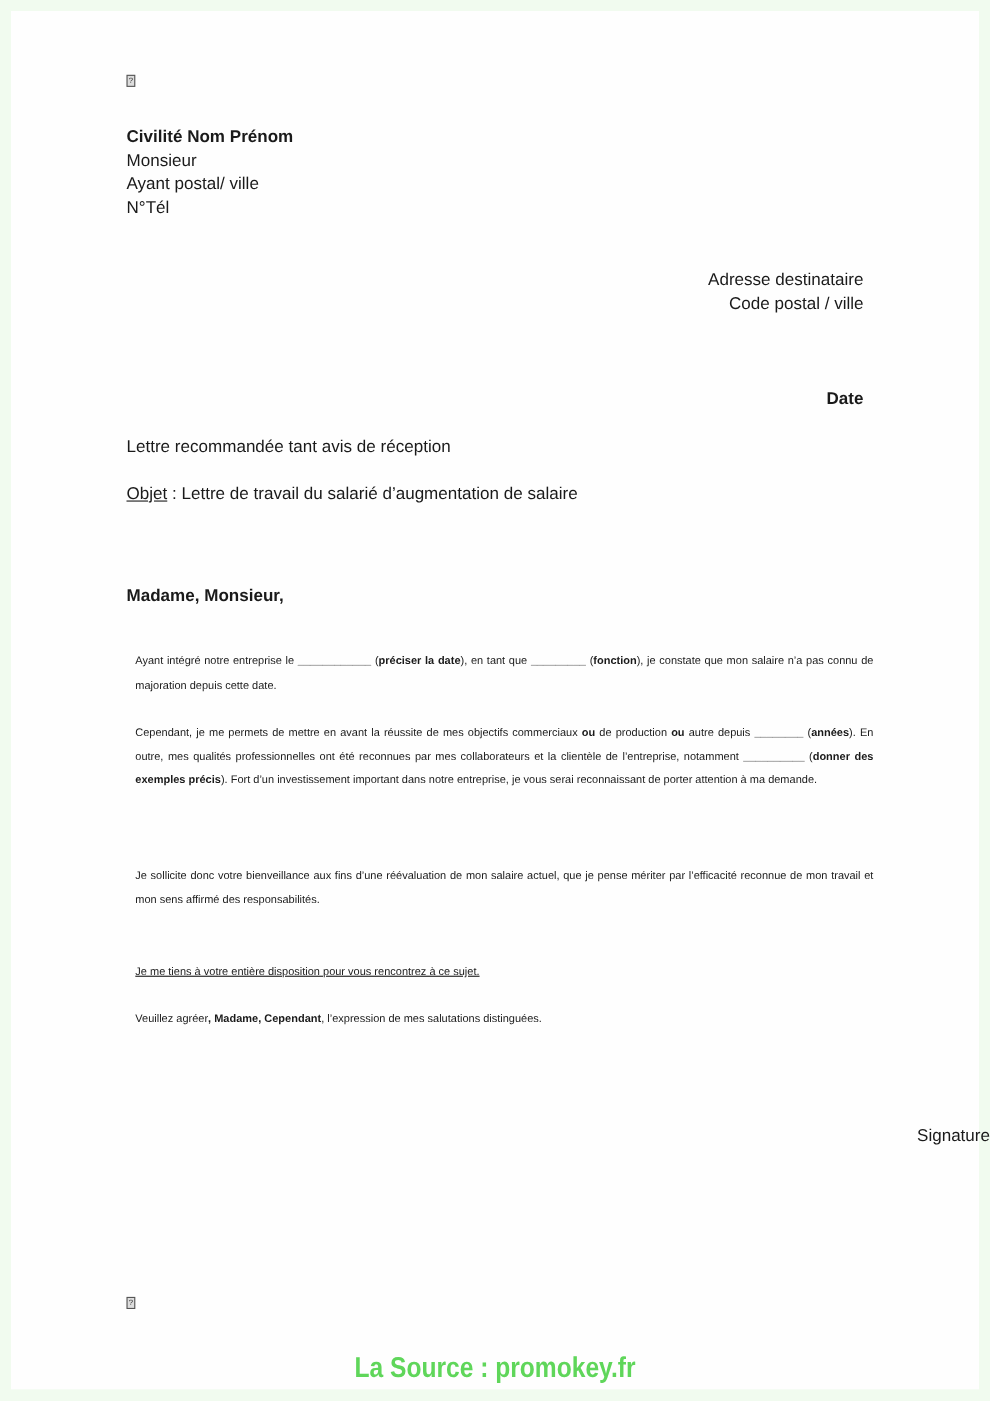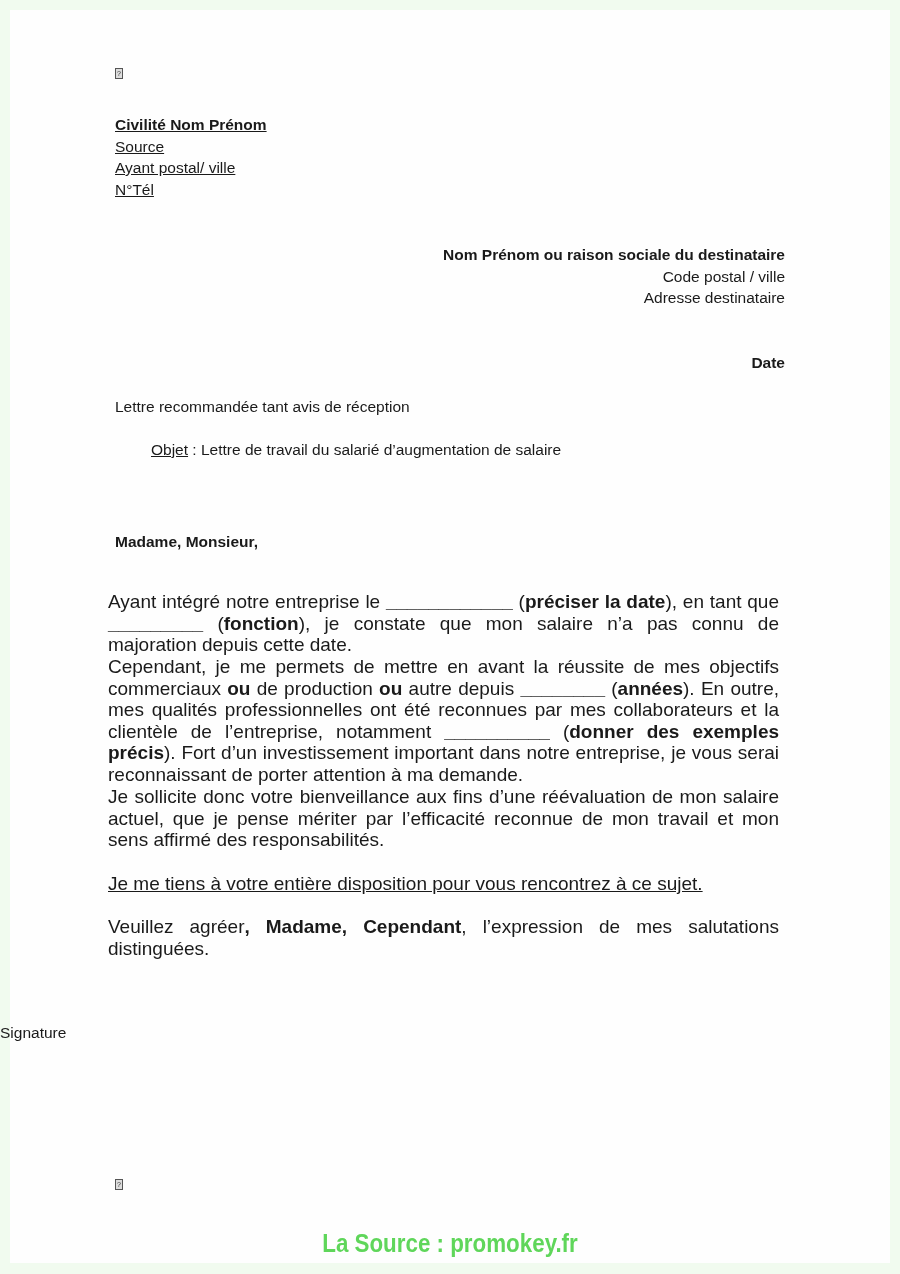--- a/index.html
+++ b/index.html
@@ -19,60 +19,59 @@
     }
     .abs { position: absolute; font-size: 15.5px; line-height: 21.5px; white-space: nowrap; }
     .b { font-weight: bold; }
     .glyph {
       position: absolute;
       width: 6px; height: 9px;
       border: 1px solid #555;
       background: #ddd;
       font-size: 7px; line-height: 9px; text-align: center; color: #333;
     }
-    .sender { left: 115px; top: 114px; text-decoration: underline; }
+    .sender { left: 115px; top: 114px; }
     .recipient { right: 115px; top: 244px; text-align: right; }
     .date { right: 115px; top: 352px; }
     .para {
       position: absolute;
-      left: 108px; width: 671px;
-      font-size: 19px; line-height: 21.6px;
+      left: 123px; width: 671px;
+      font-size: 10px; line-height: 21.6px;
       text-align: justify;
       white-space: normal;
     }
-    .u { text-decoration: underline; margin-left: 36px; }
+    .u { text-decoration: underline; }
     .blank { font-weight: bold; }
-    .signature { position: absolute; left: 0; width: 900px; top: 1024px; text-align: left; font-size: 15.5px; }
+    .signature { position: absolute; left: 0; width: 900px; top: 1024px; text-align: right; font-size: 15.5px; }
     .watermark {
       position: absolute; left: 0; width: 900px; top: 1228px;
       text-align: center;
       font-size: 26px; font-weight: bold;
       color: #5fd65a;
       letter-spacing: 0px;
       transform: scaleX(0.86);
     }
   </style>
 </head>
 <body>
 
 <div class="sheet"></div>
 
 <div class="glyph" style="left:115px; top:68px;">?</div>
 
 <div class="abs sender">
   <div class="b">Civilité Nom Prénom</div>
-  <div>Source</div>
+  <div>Monsieur</div>
   <div>Ayant postal/ ville</div>
   <div>N°Tél</div>
 </div>
 
 <div class="abs recipient">
-  <div class="b">Nom Prénom ou raison sociale du destinataire</div>
+  <div>Adresse destinataire</div>
   <div>Code postal / ville</div>
-  <div>Adresse destinataire</div>
 </div>
 
 <div class="abs date b">Date</div>
 
 <div class="abs" style="left:115px; top:396px;">Lettre recommandée tant avis de réception</div>
 
 <div class="abs" style="left:115px; top:439px;"><span class="u">Objet</span><span> : Lettre de travail du salarié d’augmentation de salaire</span></div>
 
 <div class="abs b" style="left:115px; top:531px;">Madame, Monsieur,</div>
 

